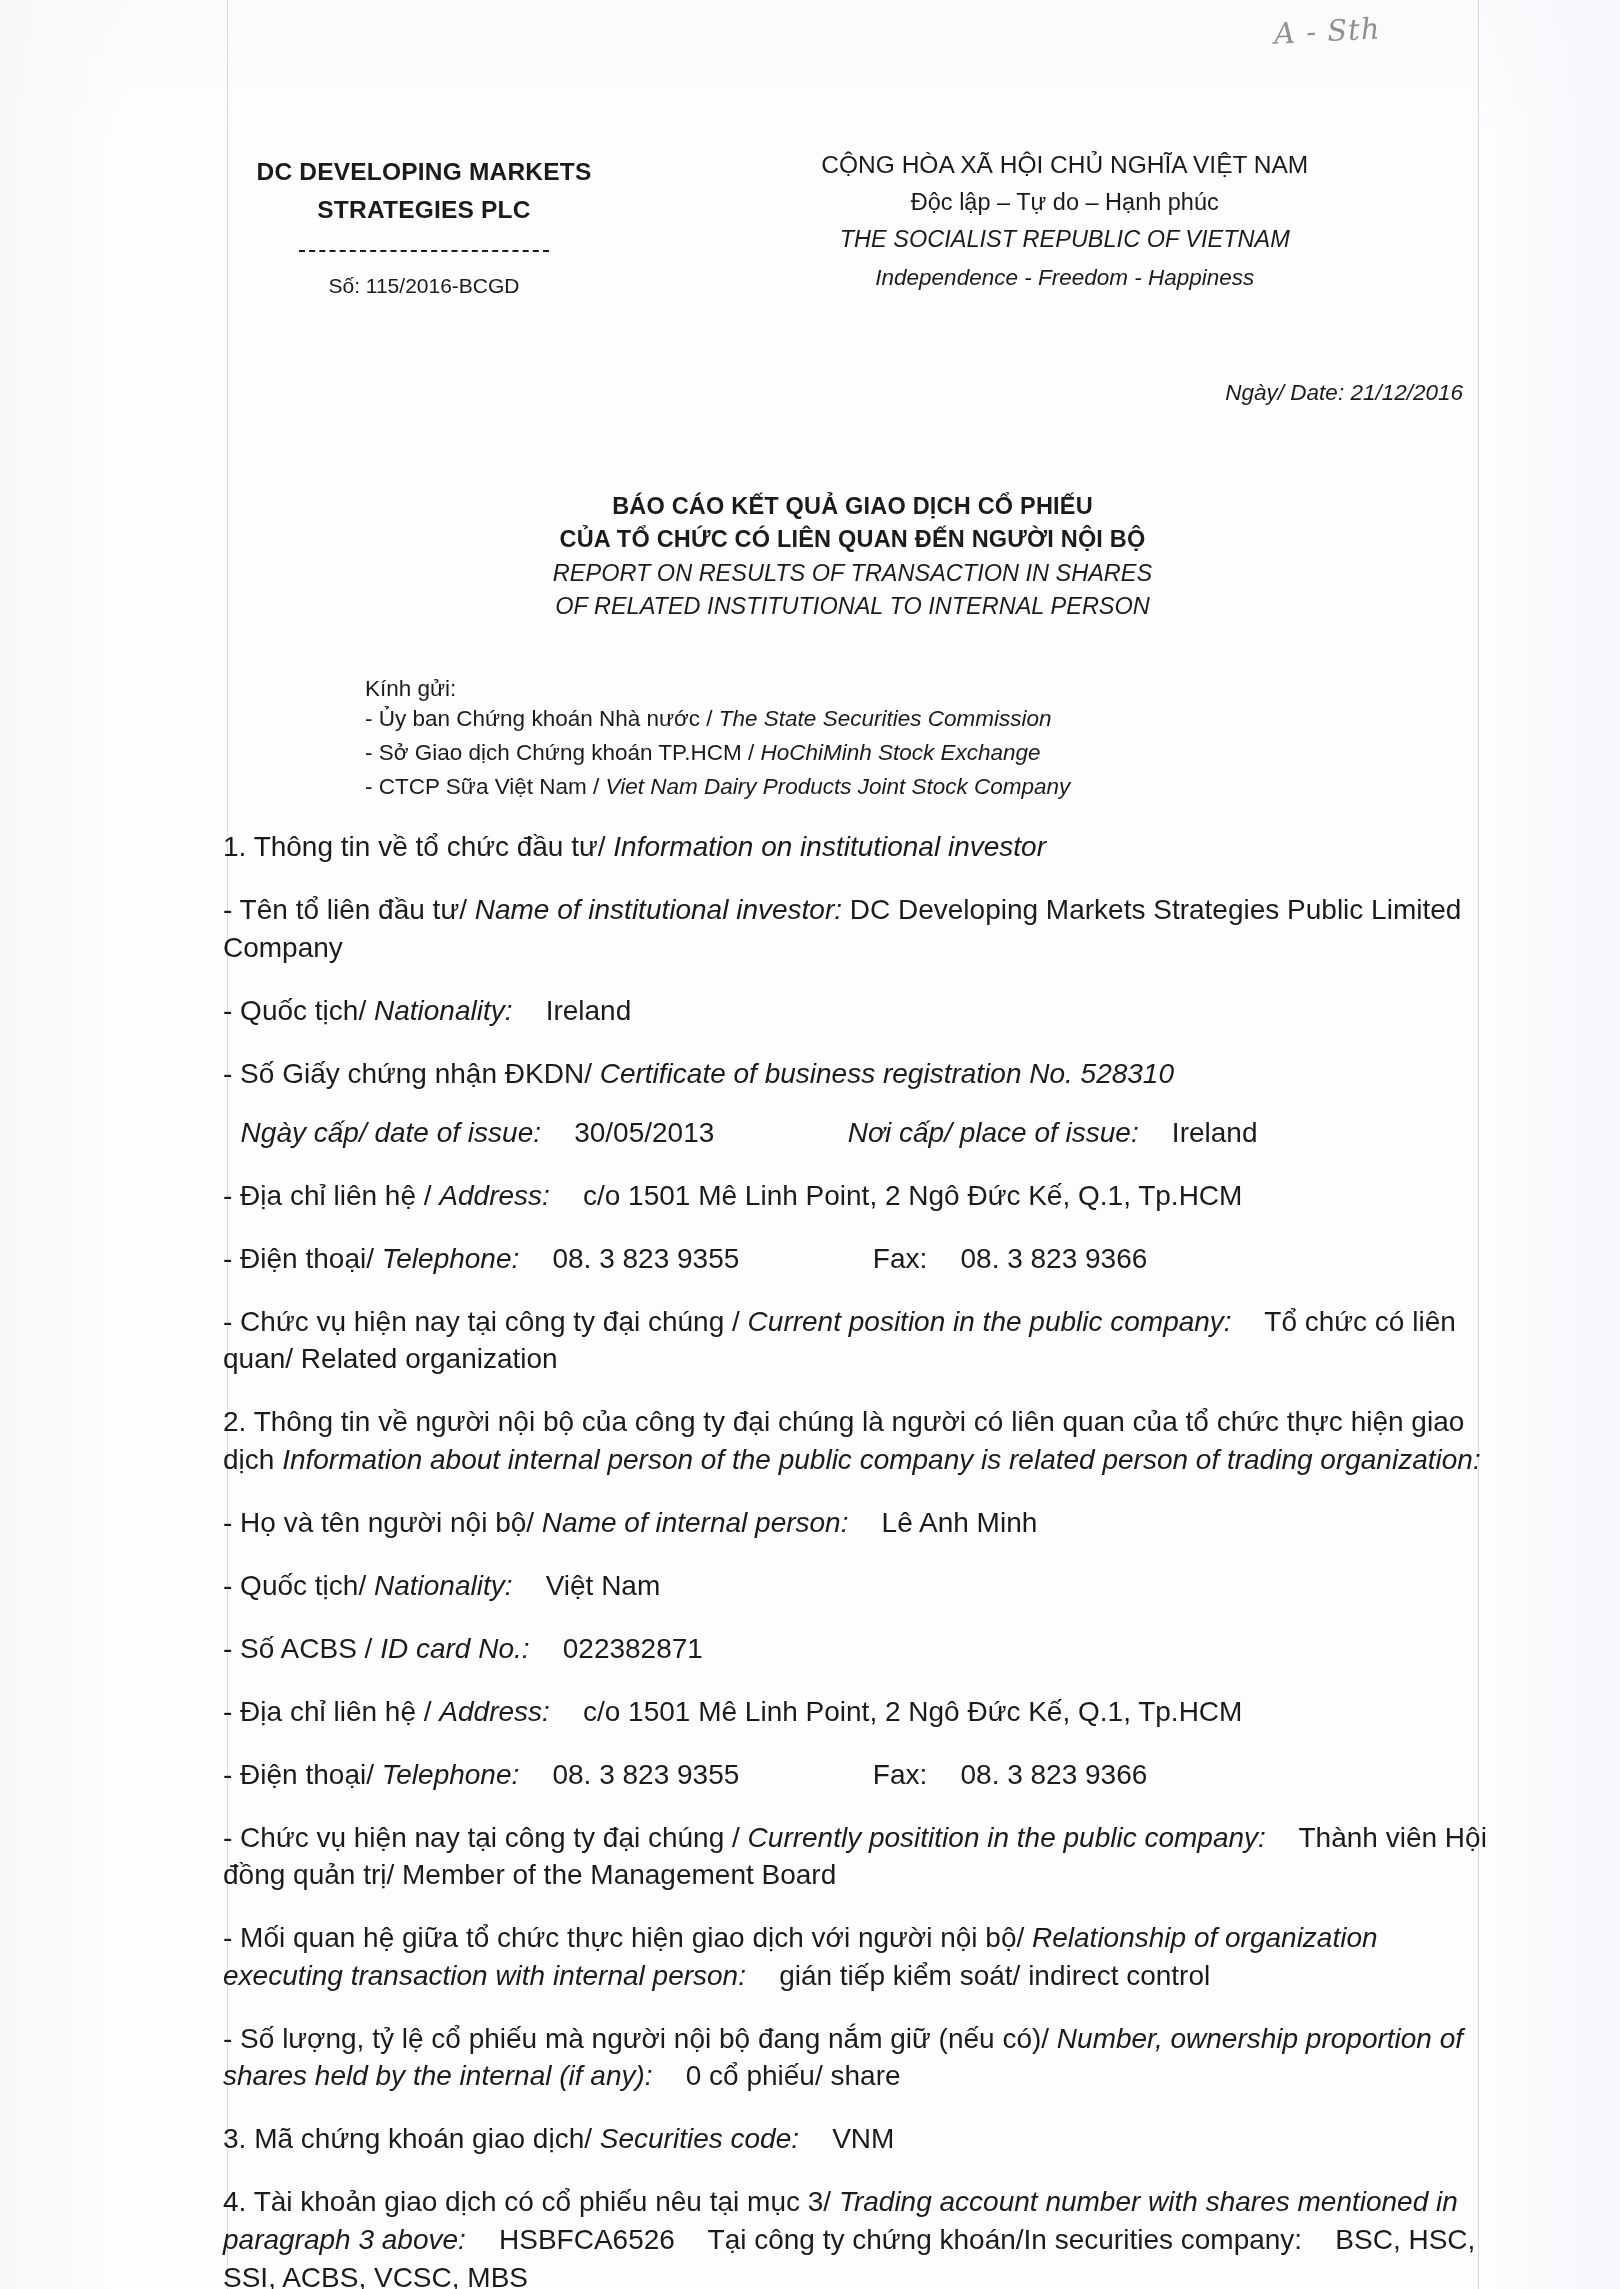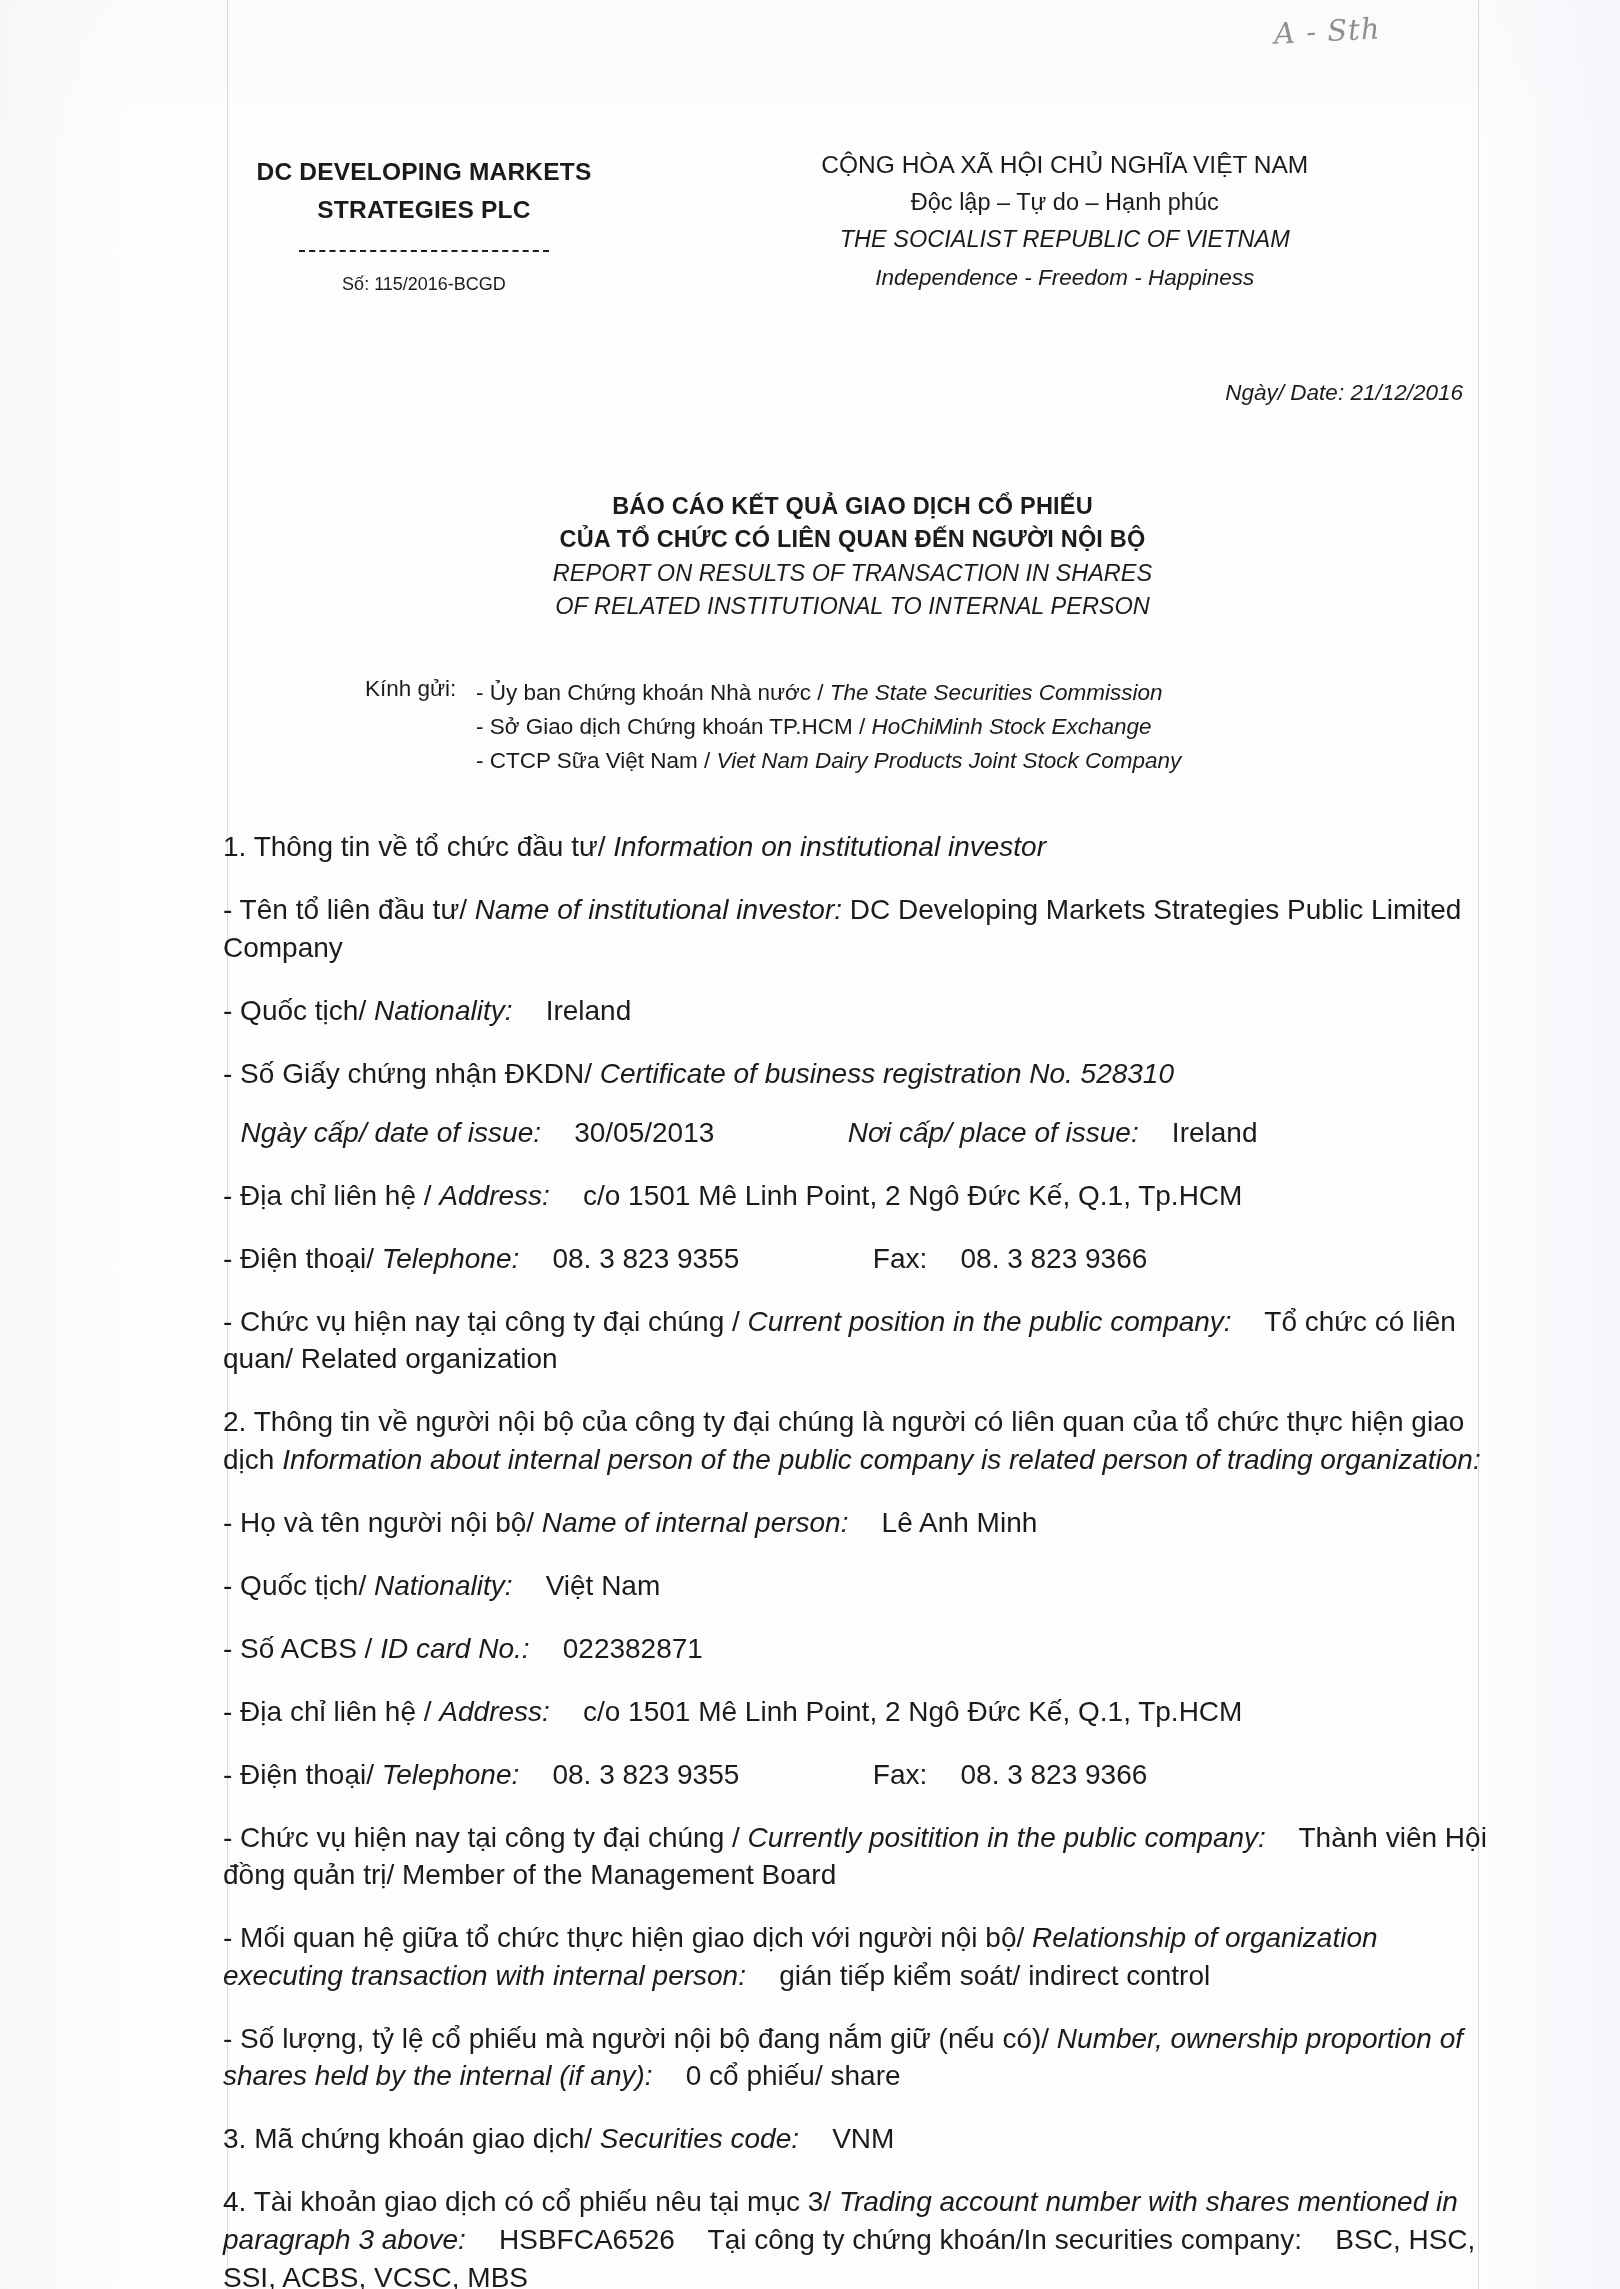--- a/index.html
+++ b/index.html
@@ -72,21 +72,21 @@
     letter-spacing: 0.2px;
   }
   .rule {
     width: 250px;
     margin: 21.6px auto 0 auto;
     border-top: 2.9px dashed #1b1b1b;
     height: 0;
   }
   .hdr-left .docno {
     margin-top: 21.6px;
-    font-size: 18px;
+    font-size: 21px;
   }
   .hdr-right {
     flex: 1;
     text-align: center;
     padding-left: 21.6px;
   }
   .hdr-right .l1 {
     font-size: 24.5px;
     line-height: 1.5;
   }
@@ -133,20 +133,21 @@
     line-height: 1.42;
   }
 
   
   .recipients {
     position: absolute;
     left: 365px;
     top: 676px;
     display: flex;
     font-size: 22.5px;
+    flex-direction: column;
   }
   .recipients .kg {
     padding-right: 19.6px;
     white-space: nowrap;
   }
   .recipients ul {
     margin: 0;
     padding: 0;
     list-style: none;
   }

